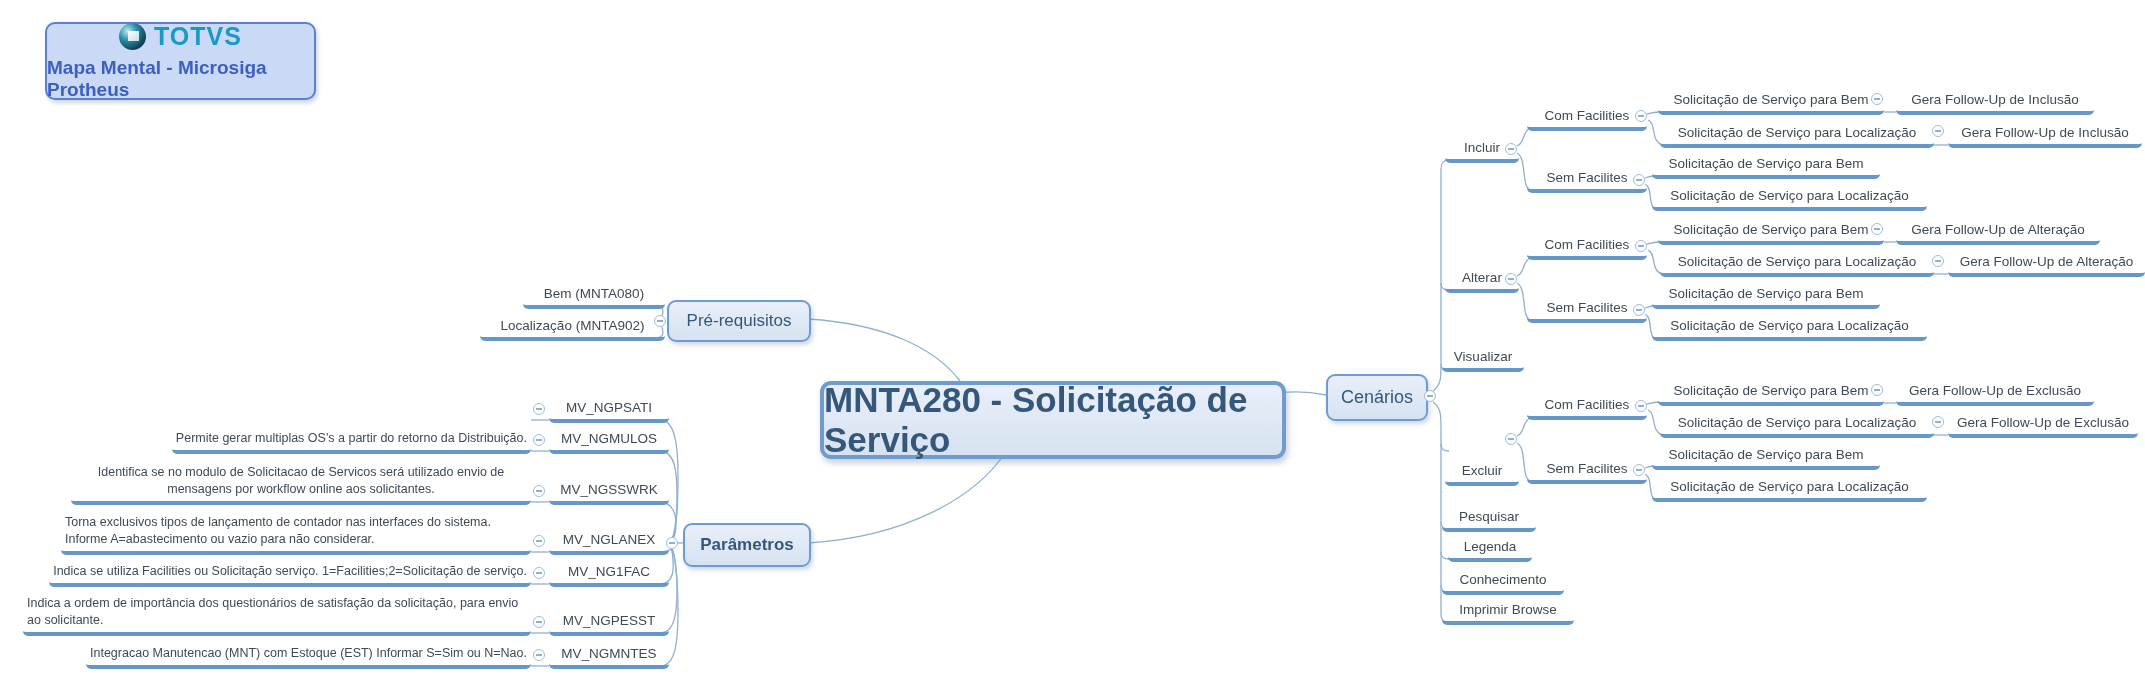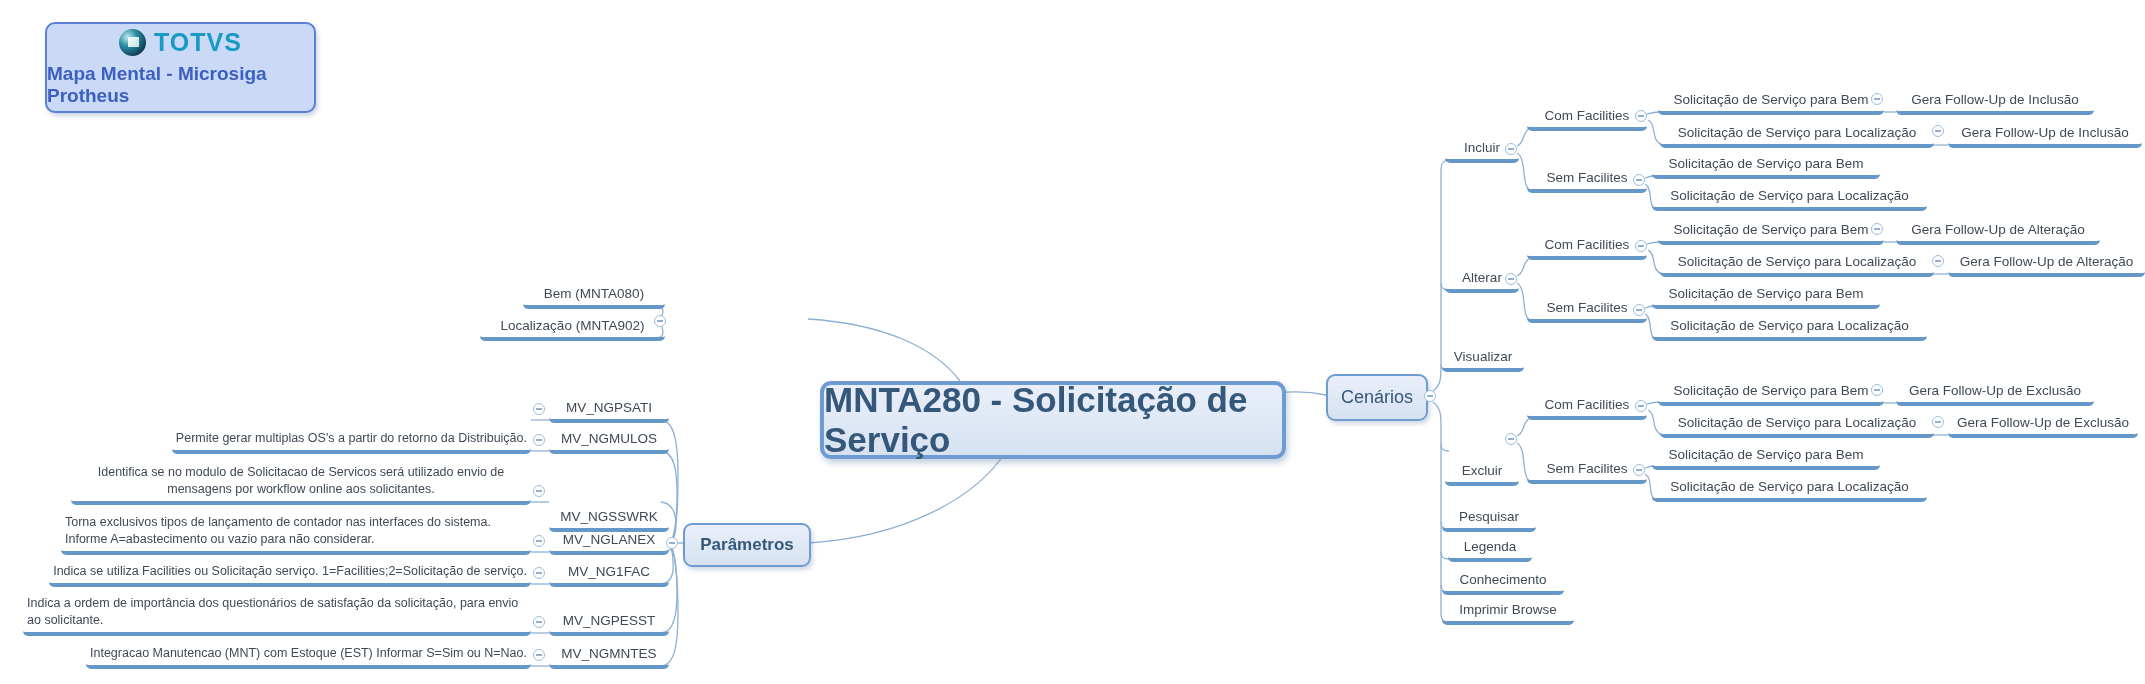--- a/index.html
+++ b/index.html
@@ -22,21 +22,21 @@
        font-size:17px;box-shadow:2px 3px 4px rgba(90,120,160,.28);}
   .box.root{border-width:4px;border-radius:11px;font-size:35px;font-weight:bold;
             box-shadow:2px 4px 6px rgba(90,120,160,.35);}
 
   
   .ci{position:absolute;z-index:2;width:12px;height:12px;box-sizing:border-box;
       border:1px solid #9dbeDC;border-radius:50%;background:#ffffff;}
   .ci i{display:block;width:6px;height:0;border-top:2px solid #8fb0d2;margin:4px auto 0;}
 
   
-  .logo{position:absolute;left:45px;top:22px;width:271px;height:91px;z-index:1;
+  .logo{position:absolute;left:45px;top:22px;width:271px;height:78px;z-index:1;
         background:var(--logo_fill);border:2px solid var(--logo_border);border-radius:10px;
         box-shadow:2px 3px 4px rgba(90,120,160,.3);display:flex;flex-direction:column;
         align-items:center;justify-content:center;gap:6px;box-sizing:border-box;}
   .logo .brandrow{display:flex;align-items:center;gap:8px;}
   .logo .sphere{width:27px;height:27px;border-radius:50%;position:relative;
         background:radial-gradient(circle at 32% 30%,#bfe9ee 0%,#2a8fa6 35%,#123c52 75%,#0b2836 100%);}
   .logo .sphere::after{content:"";position:absolute;left:9px;top:8px;width:11px;height:10px;
         background:linear-gradient(135deg,#ffffff 0%,#cfe9e9 100%);opacity:.95;}
   .logo .brand{font-size:25px;font-weight:bold;letter-spacing:1px;color:var(--brand);}
   .logo .sub{font-size:19px;font-weight:bold;color:var(--logo_text);}
@@ -111,39 +111,40 @@
 
   <div class="logo">
     <div class="brandrow">
       <span class="sphere"></span>
       <span class="brand">TOTVS</span>
     </div>
     <div class="sub">Mapa Mental - Microsiga Protheus</div>
   </div>
 
   <div class="box root" style="left:820px;top:381px;width:458px;height:70px;">MNTA280 - Solicitação de Serviço</div>
+  <div class="box" style="left:667px;top:300px;width:140px;height:38px;">Pré-requisitos</div>
   <div class="box" style="left:683px;top:523px;width:124px;height:40px;font-weight:bold;">Parâmetros</div>
   <div class="box" style="left:1326px;top:374px;width:98px;height:43px;font-size:18px;">Cenários</div>
 
   <div class="ln" style="left:523px;top:285px;width:134px;">Bem (MNTA080)</div>
   <div class="ln" style="left:480px;top:317px;width:177px;">Localização (MNTA902)</div>
   <span class="ci" style="left:654px;top:315px;">
       <i></i>
     </span>
 
   <div class="ln wrap desc" style="right:1614px;top:464px;width:452px;text-align:center;">Identifica se no modulo de Solicitacao de Servicos será utilizado envio de mensagens por workflow online aos solicitantes.</div>
   <div class="ln desc" style="right:1614px;top:430px;">Permite gerar multiplas OS's a partir do retorno da Distribuição.</div>
   <div class="ln wrap desc" style="right:1614px;top:514px;width:462px;">Torna exclusivos tipos de lançamento de contador  nas interfaces do sistema. Informe A=abastecimento ou vazio para não considerar.</div>
   <div class="ln desc" style="right:1614px;top:563px;">Indica se utiliza Facilities ou Solicitação  serviço. 1=Facilities;2=Solicitação de serviço.</div>
   <div class="ln wrap desc" style="right:1614px;top:595px;width:500px;">Indica a ordem de importância dos questionários de satisfação da solicitação, para envio ao solicitante.</div>
   <div class="ln desc" style="right:1614px;top:645px;">Integracao Manutencao (MNT) com Estoque (EST) Informar S=Sim ou N=Nao.</div>
 
   <div class="ln" style="left:549px;top:399px;width:112px;">MV_NGPSATI</div>
   <div class="ln" style="left:549px;top:430px;width:112px;">MV_NGMULOS</div>
-  <div class="ln" style="left:549px;top:481px;width:112px;margin-top:27px;">MV_NGSSWRK</div>
+  <div class="ln" style="left:549px;top:481px;width:112px;">MV_NGSSWRK</div>
   <div class="ln" style="left:549px;top:531px;width:112px;">MV_NGLANEX</div>
   <div class="ln" style="left:549px;top:563px;width:112px;">MV_NG1FAC</div>
   <div class="ln" style="left:549px;top:612px;width:112px;">MV_NGPESST</div>
   <div class="ln" style="left:549px;top:645px;width:112px;">MV_NGMNTES</div>
   <span class="ci" style="left:533px;top:403px;">
       <i></i>
     </span>
   <span class="ci" style="left:533px;top:434px;">
       <i></i>
     </span>

